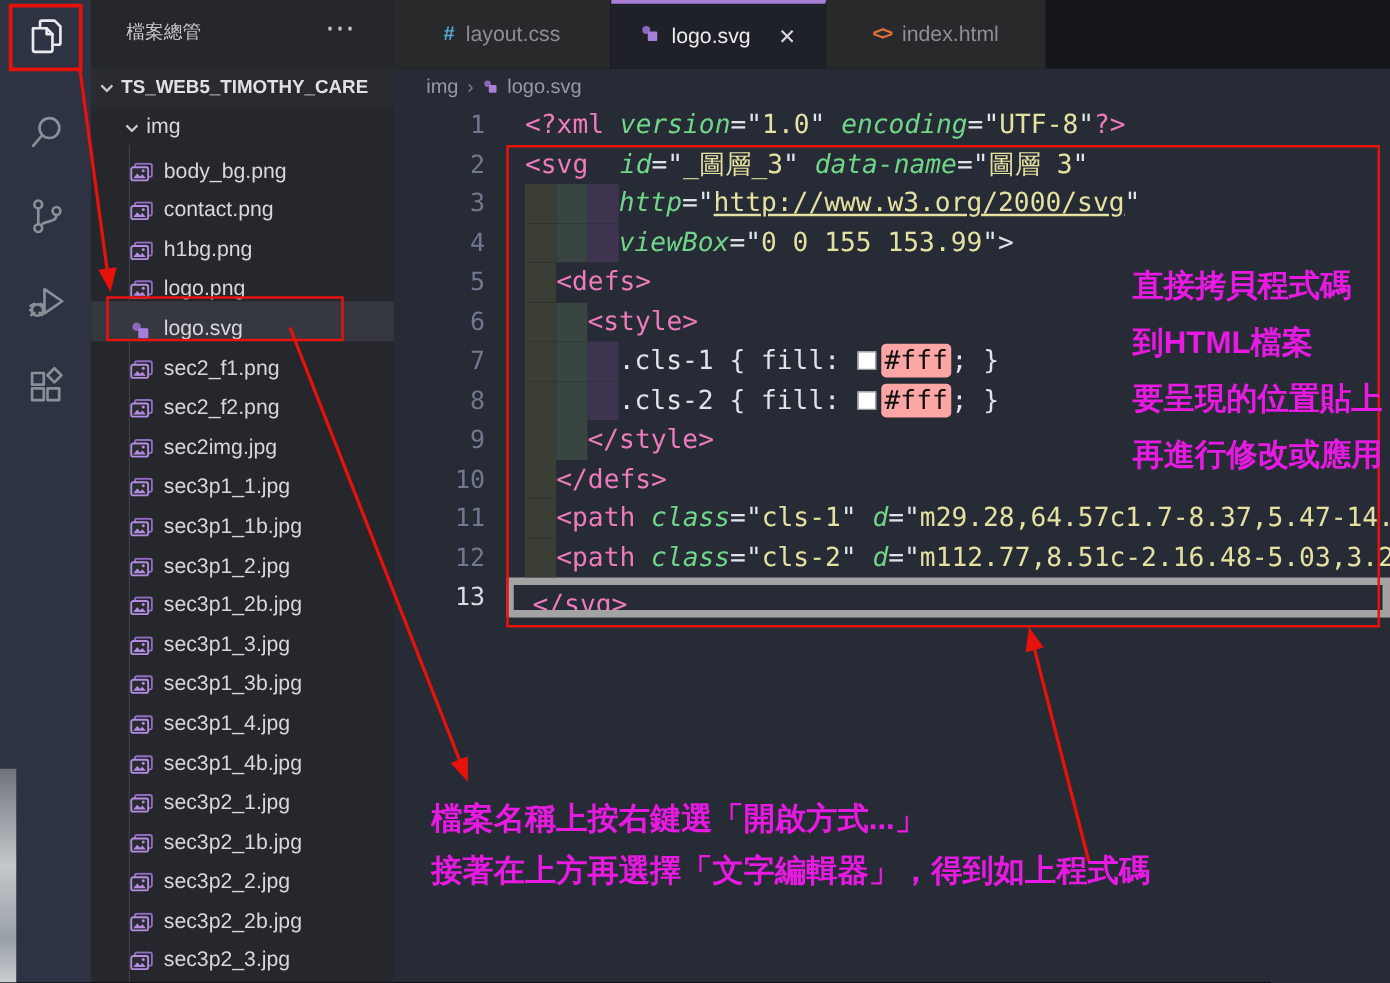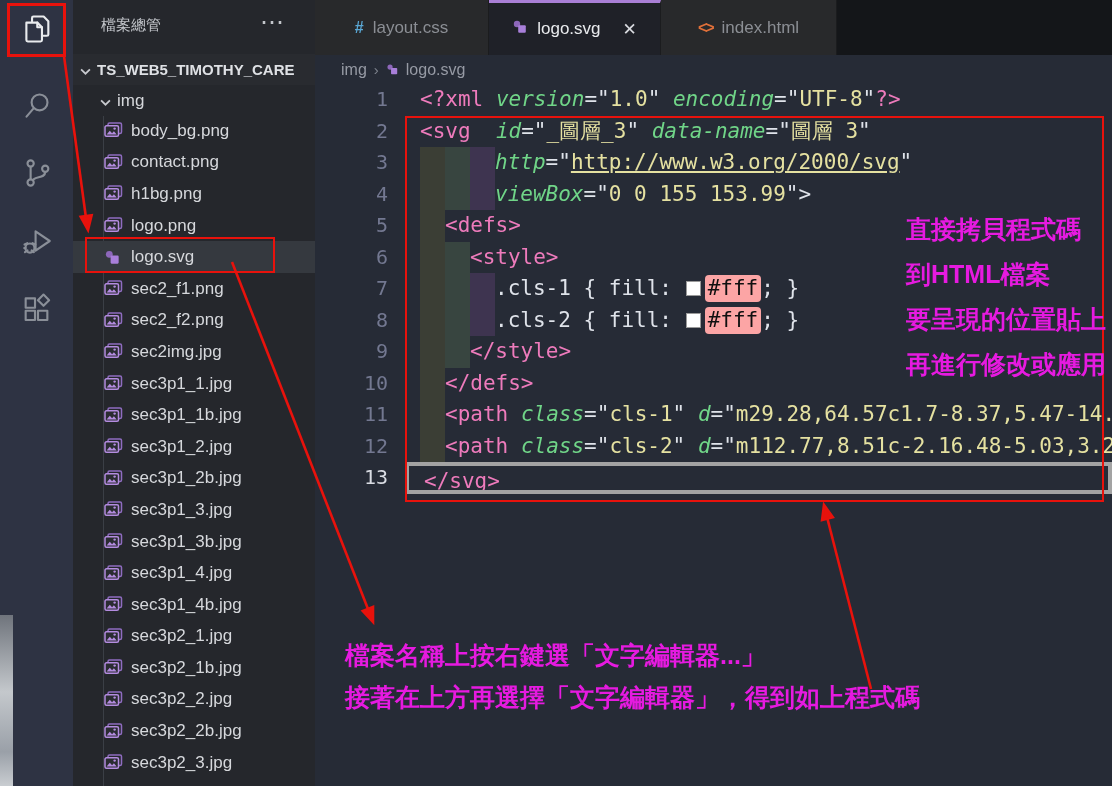--- a/index.html
+++ b/index.html
@@ -21,21 +21,21 @@
   #sidebar{position:absolute;left:73px;top:0;width:242px;height:786px;background:var(--sidebar_bg);color:#cfd2d6;}
   #sb-header{position:absolute;left:0;top:0;width:100%;height:52px;}
   #sb-title{position:absolute;left:28px;top:16px;font-size:15px;color:#c3c6cb;}
   #sb-more{position:absolute;right:30px;top:8px;font-size:24px;color:#c3c6cb;letter-spacing:1px;}
   #root-row{position:absolute;left:0;top:54px;width:100%;height:31px;background:#292b30;display:flex;align-items:center;font-weight:bold;font-size:15px;color:#dfe1e5;text-align:right;}
   #root-row .chev{margin:0 6px 0 7px;}
   #img-row{position:absolute;left:0;top:86px;width:100%;height:29px;display:flex;align-items:center;font-size:17px;color:#d6d8dc;}
   #img-row .chev{margin:0 6px 0 27px;}
   #tree-guide{position:absolute;left:30px;top:116px;width:1px;height:670px;background:#3b3f46;}
   #file-list{position:absolute;left:0;top:115px;width:100%;}
-  .file-row{height:31.6px;display:flex;align-items:center;font-size:17px;color:#d6d8dc;}
+  .file-row{height:31.6px;display:flex;align-items:flex-end;font-size:17px;color:#d6d8dc;}
   .file-row.selected{background:#35393f;}
   .file-row .ficon{width:19px;height:17px;margin:0 8px 0 31px;flex:0 0 auto;}
   .chev svg{width:11px;height:7px;stroke:#c7c9ce;fill:none;stroke-width:1.6;}
 
   
   #tabbar{position:absolute;left:315px;top:0;width:797px;height:55px;background:#141619;display:flex;}
   .tab{height:55px;display:flex;align-items:center;justify-content:center;gap:9px;background:#28292b;border-right:1px solid #1b1c1e;font-size:17px;color:#8b8e94;position:relative;}
   .tab.active{background:#1f2128;color:#e9ebee;border-top:3px solid var(--active_tab_accent);}
   .tab .ticon{font-weight:bold;font-size:16px;}
   .ticon.css{color:#5aa7d4;} .ticon.html{color:#e0703a;letter-spacing:-2px;}
@@ -44,21 +44,21 @@
 
   #breadcrumb{position:absolute;left:315px;top:55px;width:797px;height:29px;background:var(--editor_bg);display:flex;align-items:center;gap:7px;padding-left:26px;font-size:16px;color:#969aa4;}
   #breadcrumb .sep{color:#7d828c;font-size:15px;}
   #breadcrumb .bicon svg{width:13px;height:13px;display:block;}
 
   #gutter{position:absolute;left:315px;top:84px;width:90px;}
   .lnum{height:31.54px;line-height:31.54px;text-align:right;padding-right:17px;font-family:"DejaVu Sans Mono",monospace;font-size:20px;color:#737891;}
   .lnum.current{color:#d9dce3;}
   #code{position:absolute;left:405px;top:84px;width:707px;}
   .line{height:31.54px;line-height:31.54px;display:flex;overflow:hidden;font-family:"DejaVu Sans Mono",monospace;font-size:21px;padding-left:15px;}
-  .line.current{border:4px solid #a3a3a3;}
+  .line.current{border:6px solid #a3a3a3;}
   .tok{white-space:pre;}
   .tk-tag{color:var(--tag_pink);}
   .tk-attr{color:var(--attr_green);font-style:italic;}
   .tk-str{color:var(--string_yellow);}
   .tk-url{color:var(--string_yellow);text-decoration:underline;}
   .tk-pl{color:#dfe3ea;}
   .tk-hex{background:#fca5a5;color:#101010;border-radius:4px;padding:0 3px;height:27px;line-height:27px;align-self:center;}
   .tk-swatch{width:15px;height:15px;background:#fff;border:1px solid #9a9a9a;align-self:center;margin:0 4px 0 1px;flex:0 0 auto;}
   .tk-ind1{width:25px;background:#3b3e35;flex:0 0 auto;}
   .tk-ind2{width:25px;background:#384540;flex:0 0 auto;}
@@ -499,18 +499,18 @@
     </g>
   </svg>
 
   <div id="annot-right" class="annot">
     <div>直接拷貝程式碼</div>
     <div>到HTML檔案</div>
     <div>要呈現的位置貼上</div>
     <div>再進行修改或應用</div>
   </div>
   <div id="annot-bottom" class="annot">
-    <div>檔案名稱上按右鍵選「文字編輯器...」</div>
+    <div>檔案名稱上按右鍵選「開啟方式...」</div>
     <div>接著在上方再選擇「文字編輯器」，得到如上程式碼</div>
   </div>
 
   <div id="desktop-corner"></div>
 </div>
 
 </body></html>

